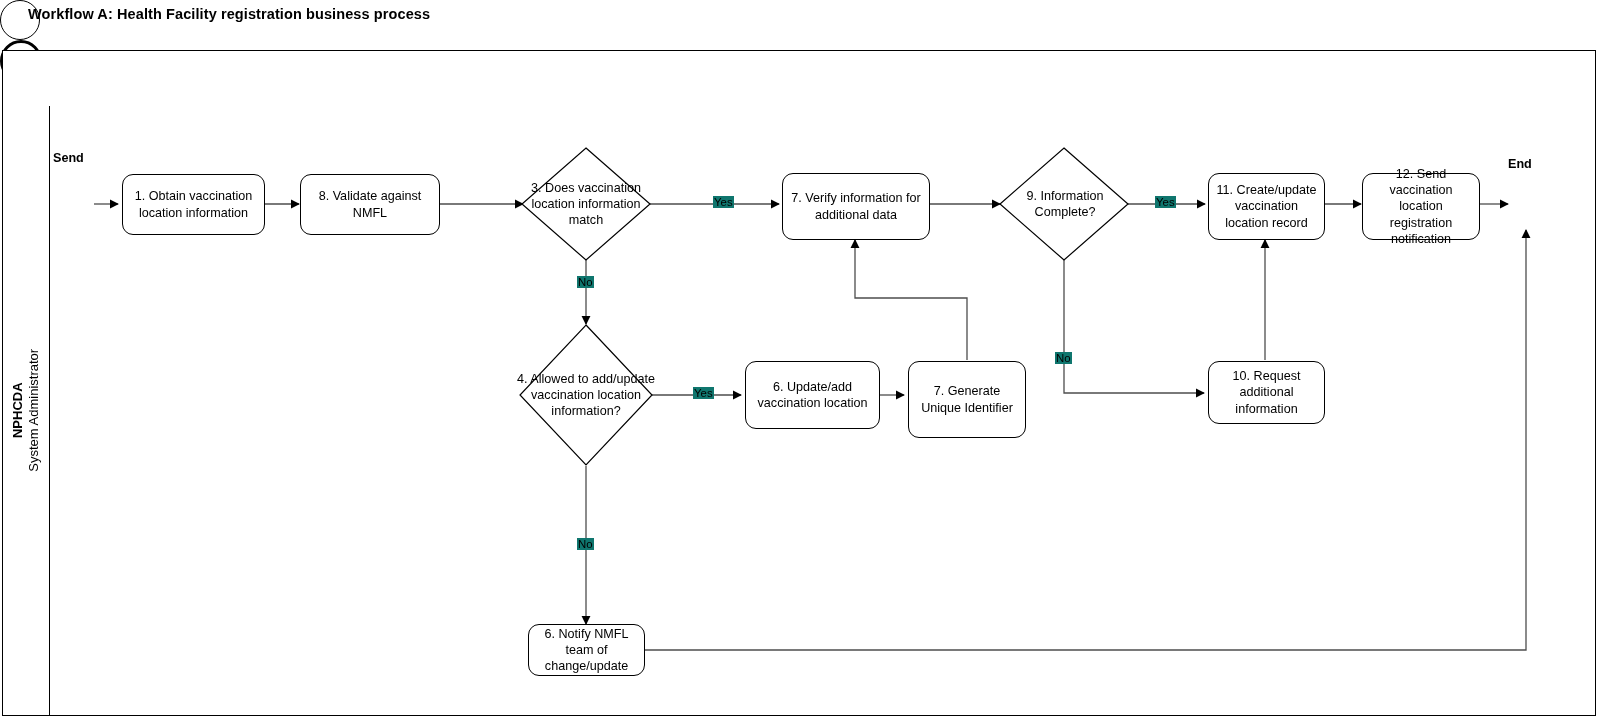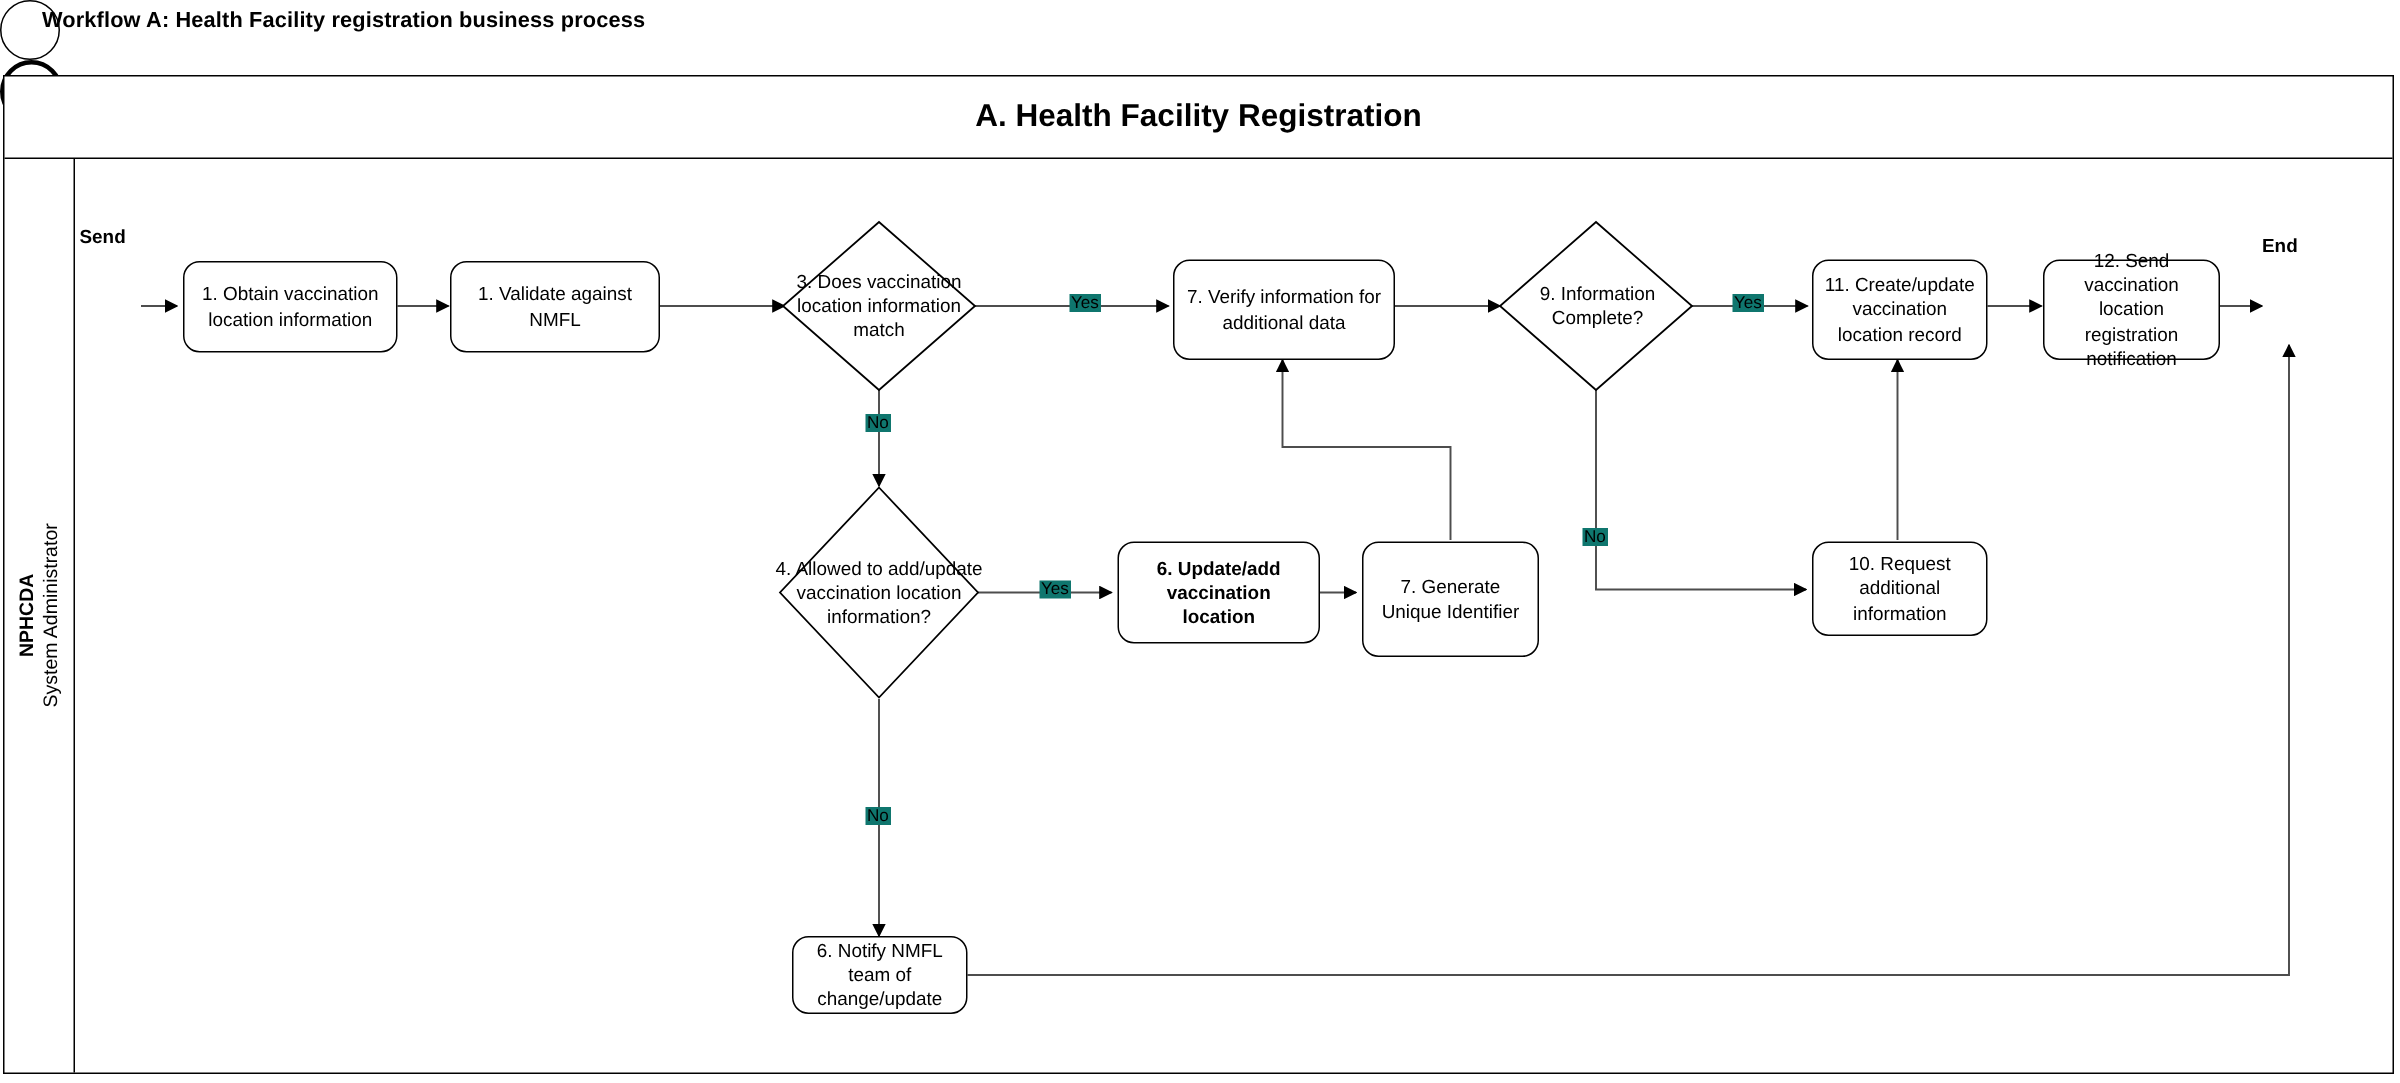--- a/index.html
+++ b/index.html
@@ -130,23 +130,20 @@
     padding: 0 1px;
     white-space: nowrap;
   }
 </style>
 </head>
 <body>
 
 <div id="page-title">Workflow A: Health Facility registration business process</div>
 
 <div id="pool">
-  <div id="pool-header">
-    <div id="pool-header-title">A. Health Facility Registration</div>
-  </div>
   <div id="lane-header">
     <div id="lane-label">
       <span class="bold">NPHCDA</span>
       <span class="reg">System Administrator</span>
     </div>
   </div>
 </div>
 
 <svg id="canvas" viewBox="0 0 1600 722" width="1600" height="722">
   <defs>
@@ -197,25 +194,25 @@
 </svg>
 
 <div class="event start" style="left:53px; top:185px; width:38px; height:38px;"></div>
 <div class="ev-label" style="left:53px; top:151px;">Send</div>
 
 <div class="event end" style="left:1509px; top:187px; width:36px; height:36px;"></div>
 <div class="ev-label" style="left:1508px; top:157px;">End</div>
 
 <div class="node task" style="left:122px; top:174px; width:143px; height:61px;">1. Obtain vaccination location information</div>
 
-<div class="node task" style="left:300px; top:174px; width:140px; height:61px;">1. Validate against NMFL</div>
+<div class="node task" style="left:300px; top:174px; width:140px; height:61px;">8. Validate against NMFL</div>
 
 <div class="node task" style="left:528px; top:624px; width:117px; height:52px;">6. Notify NMFL team of change/update</div>
 
-<div class="node task" style="left:745px; top:361px; width:135px; height:68px;font-weight:bold;">6. Update/add vaccination location</div>
+<div class="node task" style="left:745px; top:361px; width:135px; height:68px;">6. Update/add vaccination location</div>
 
 <div class="node task" style="left:908px; top:361px; width:118px; height:77px;">7. Generate Unique Identifier</div>
 
 <div class="node task" style="left:782px; top:173px; width:148px; height:67px;">7. Verify information for additional data</div>
 
 <div class="node task" style="left:1208px; top:361px; width:117px; height:63px;">10. Request additional information</div>
 
 <div class="node task" style="left:1208px; top:173px; width:117px; height:67px;">11. Create/update vaccination location record</div>
 
 <div class="node task" style="left:1362px; top:173px; width:118px; height:67px;">12. Send vaccination location registration notification</div>

